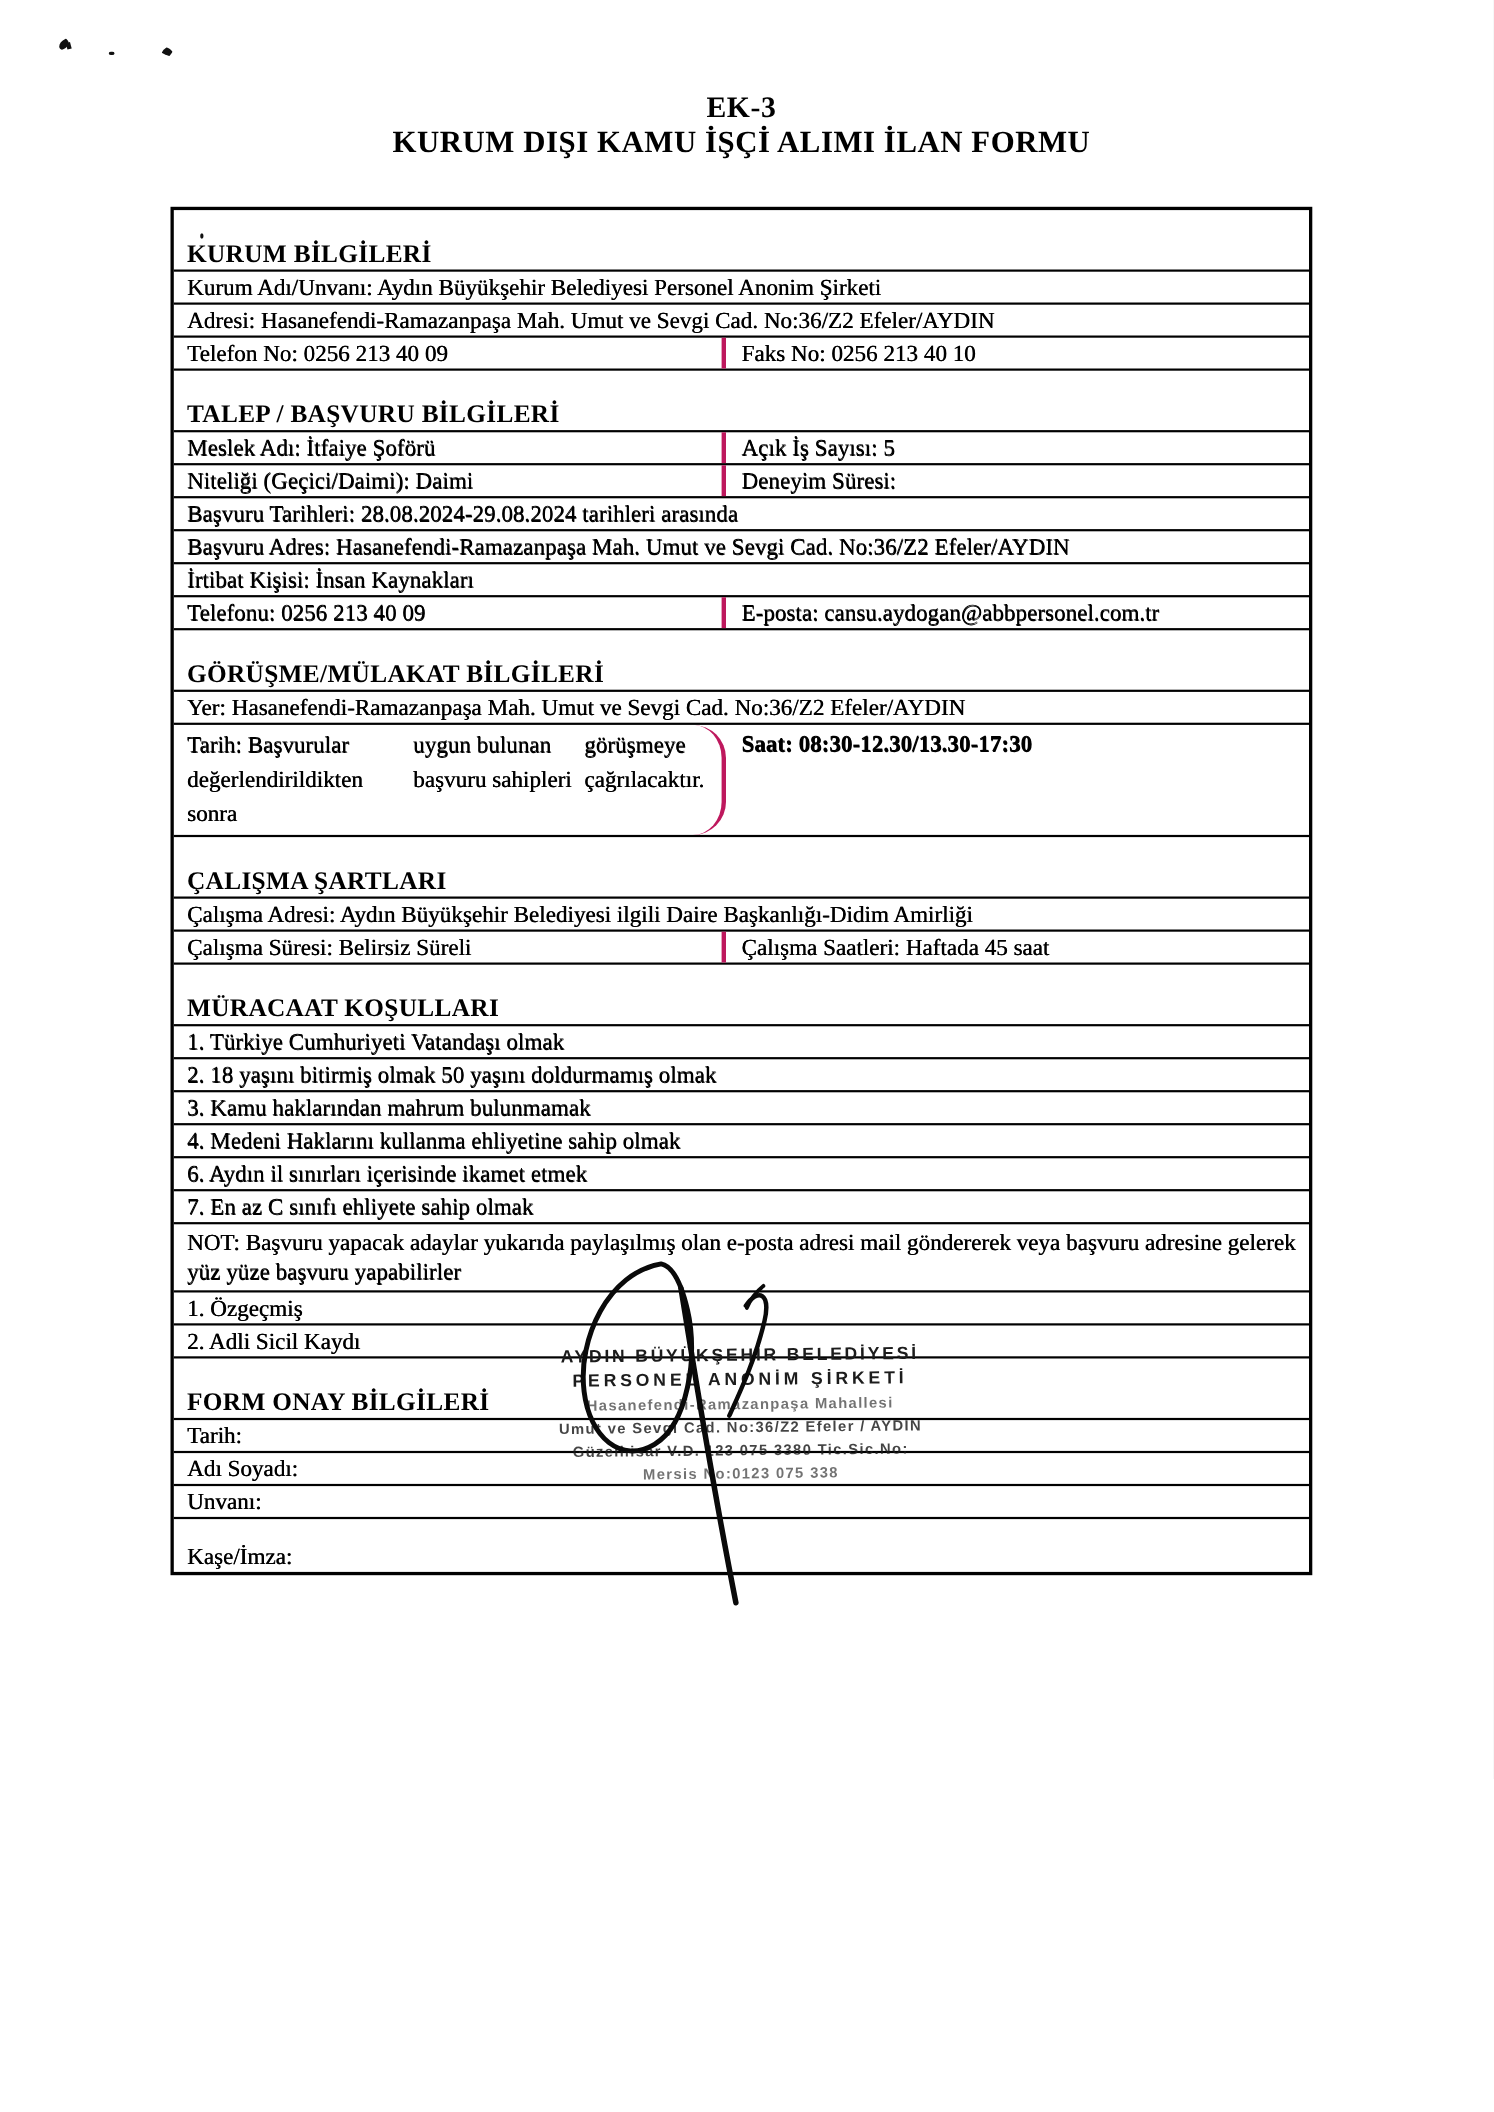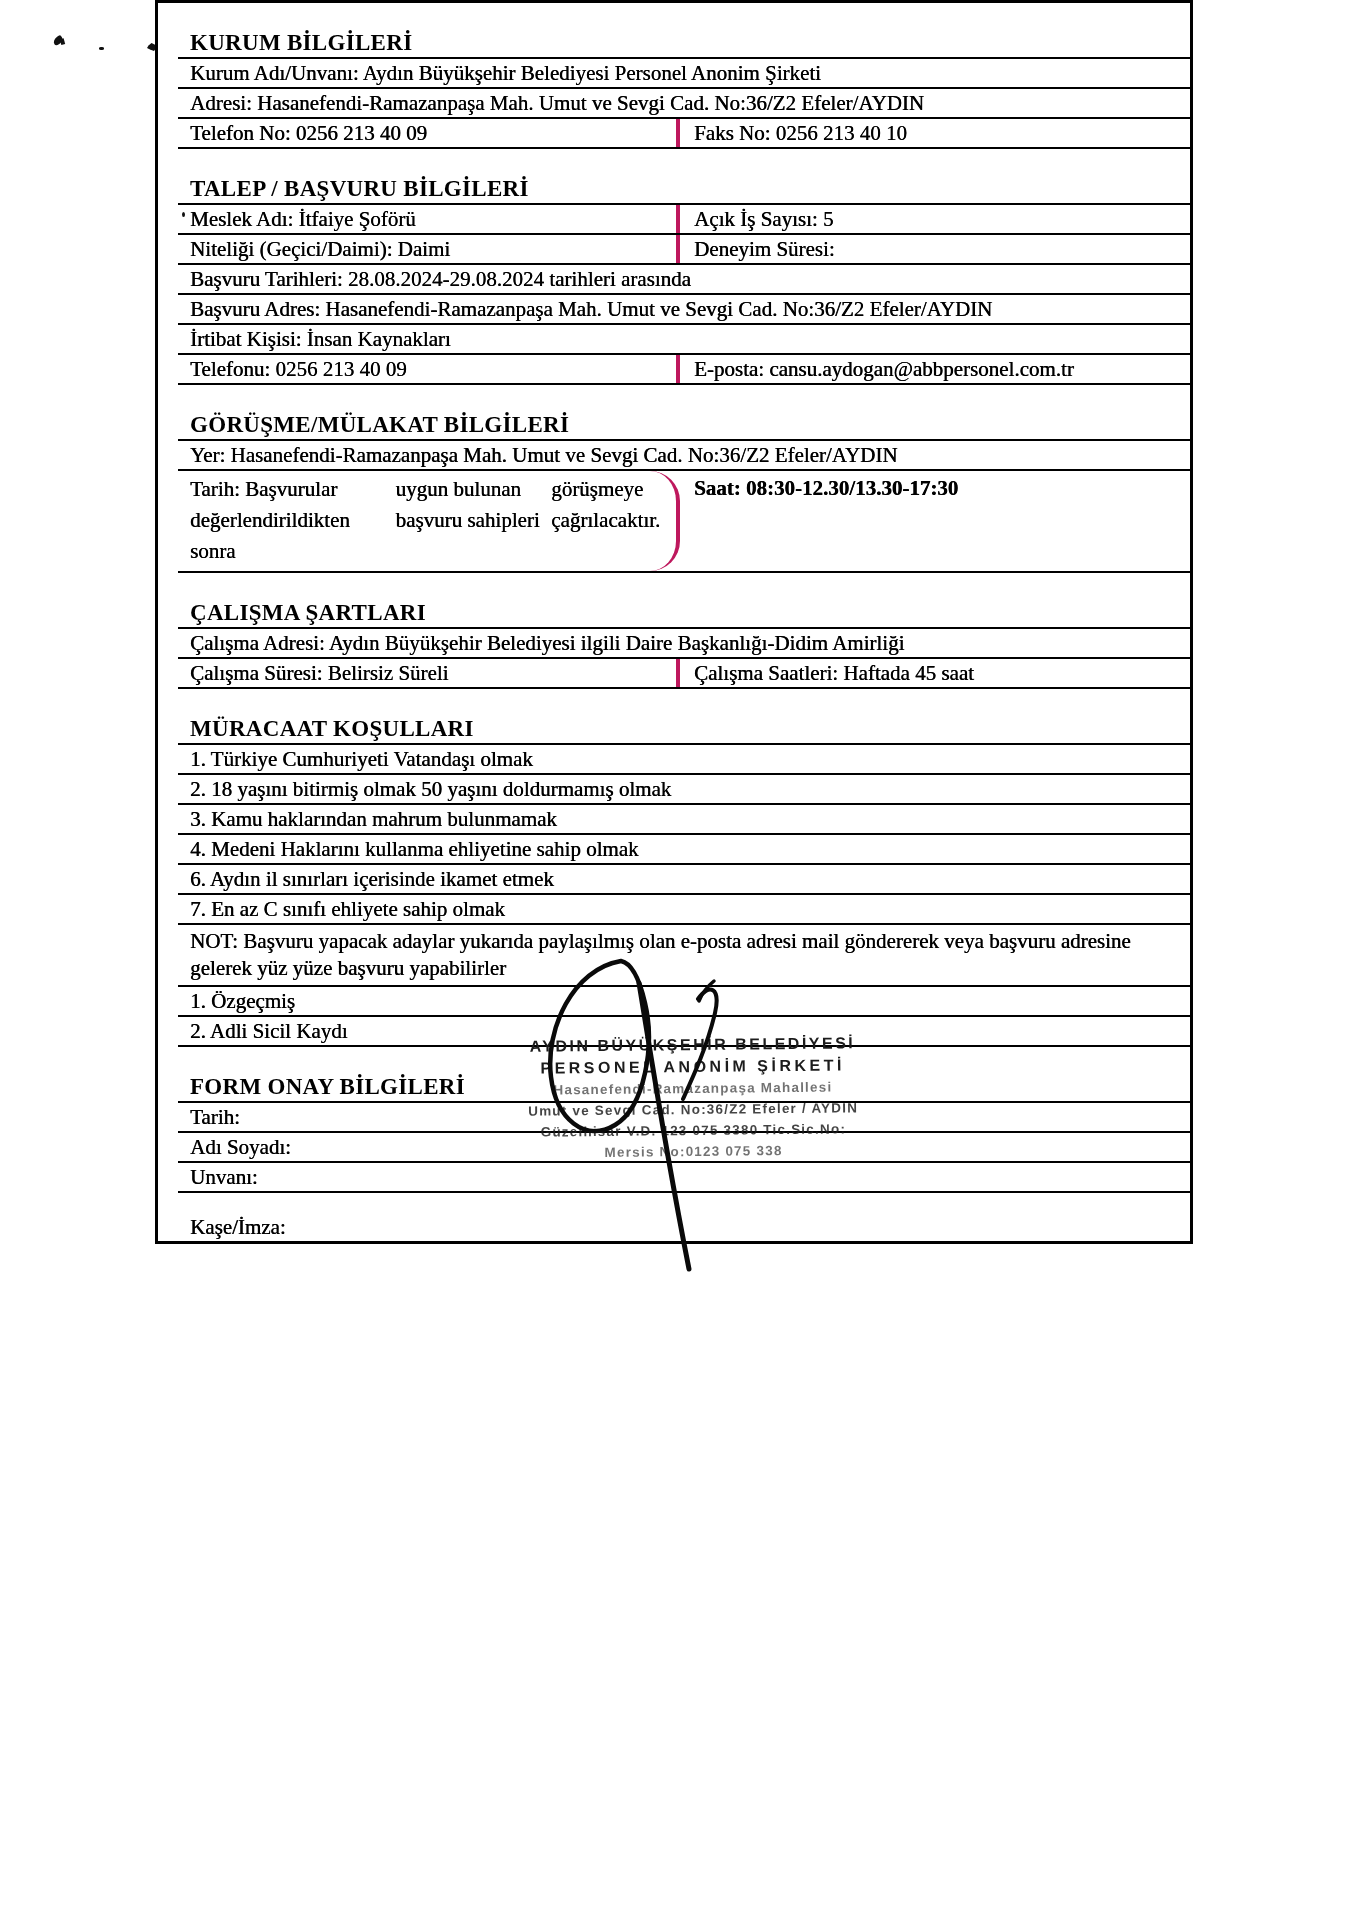--- a/index.html
+++ b/index.html
@@ -21,21 +21,20 @@
   .speck4 { left:182px; top:212px; width:3px; height:5px; border-radius:50%; }
 
   .title-wrap { padding-top:82px; margin-left:155px; width:1038px; text-align:center; }
   .t1 { font-size:27px; font-weight:bold; line-height:30px; letter-spacing:0.5px; }
   .t2 { font-size:28px; font-weight:bold; line-height:36px; letter-spacing:0.5px; margin-bottom:40px; }
 
   .doc-table {
     position:relative;
     margin-left:155px; width:1038px;
     border:3px solid #000;
-    padding-left:20px;
   }
   .hd {
     height:56px; display:flex; align-items:flex-end;
     padding:0 12px 1px 12px;
     font-size:23px; font-weight:bold; letter-spacing:0.3px;
     border-bottom:2px solid #000;
   }
   .row {
     min-height:28px; display:flex; align-items:center;
     padding:1px 12px 1px 12px;
@@ -78,20 +77,24 @@
 </head>
 <body>
 
 <div class="page">
 
   <span class="speck speck1"></span>
   <span class="speck speck2"></span>
   <span class="speck speck3"></span>
   <span class="speck speck4"></span>
 
+  <div class="title-wrap">
+    <div class="t1">EK-3</div>
+    <div class="t2">KURUM DIŞI KAMU İŞÇİ ALIMI İLAN FORMU</div>
+  </div>
 
   <div class="doc-table">
 
     <div class="hd">KURUM BİLGİLERİ</div>
     <div class="row">Kurum Adı/Unvanı: Aydın Büyükşehir Belediyesi Personel Anonim Şirketi</div>
     <div class="row">Adresi: Hasanefendi-Ramazanpaşa Mah. Umut ve Sevgi Cad. No:36/Z2 Efeler/AYDIN</div>
     <div class="row split">
       <div class="cl">Telefon No: 0256 213 40 09</div>
       <div class="cr">Faks No: 0256 213 40 10</div>
     </div>

